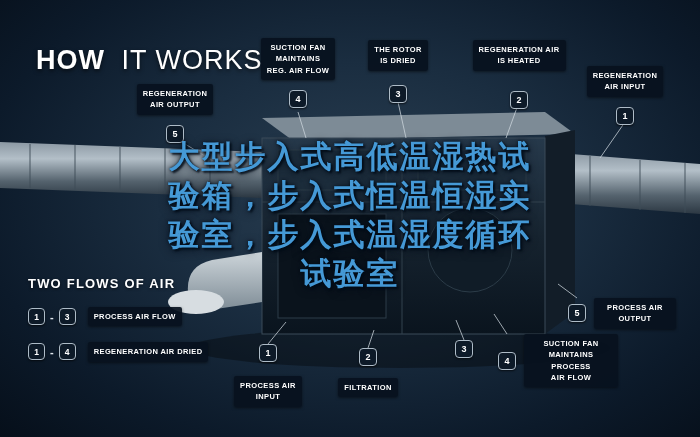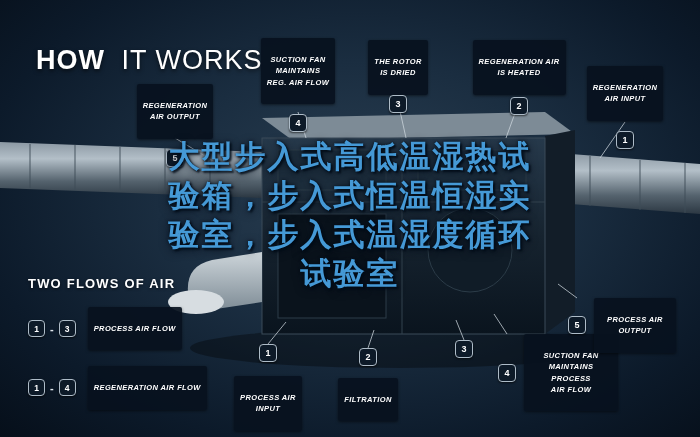--- a/index.html
+++ b/index.html
@@ -13,38 +13,37 @@
 
   
   .title{position:absolute;left:36px;top:22px;color:#fff;font-size:27px;letter-spacing:1px;white-space:nowrap;text-shadow:0 2px 4px rgba(0,0,0,.6);margin-top:23px;}
   .title .b{font-weight:800;}
   .title .l{font-weight:300;margin-left:8px;}
 
   
   .label-box{
     background:rgba(7,17,30,.93);color:#fff;
     font-size:7.5px;font-weight:bold;letter-spacing:.4px;line-height:1.5;
-    padding:16px 6px;text-align:center;white-space:pre-line;border-radius:2px;
+    padding:4px 6px;text-align:center;white-space:pre-line;border-radius:2px;
     box-shadow:0 1px 3px rgba(0,0,0,.5);
-    font-style:italic;
   }
   .badge{
     width:16px;height:16px;border-radius:4px;flex:0 0 auto;
     background:#0d1a28;border:1px solid #aebcc8;color:#fff;
     display:flex;align-items:center;justify-content:center;
     font-size:9px;font-weight:bold;box-shadow:0 1px 2px rgba(0,0,0,.6);
   }
   .callout{position:absolute;display:flex;flex-direction:column;align-items:center;}
   .callout.row{flex-direction:row;align-items:center;}
 
   
   .co-t1{left:130px;top:84px;width:90px;gap:10px;}
   .co-t2{left:250px;top:38px;width:96px;gap:10px;}
-  .co-t3{left:358px;top:40px;width:80px;gap:0;justify-content:space-between;}
-  .co-t4{left:472px;top:40px;width:94px;gap:2px;}
+  .co-t3{left:358px;top:40px;width:80px;gap:14px;justify-content:space-between;}
+  .co-t4{left:472px;top:40px;width:94px;gap:20px;}
   .co-t5{left:583px;top:66px;width:84px;gap:10px;}
 
   
   .co-b1{left:232px;top:344px;width:72px;gap:14px;}
   .co-b2{left:328px;top:348px;width:80px;gap:12px;}
   .co-b3{left:406px;top:340px;width:116px;gap:14px;}
   .co-b4{left:498px;top:334px;gap:8px;}
   .co-b5{left:568px;top:298px;gap:8px;}
   .co-b4 .label-box{width:82px;}
   .co-b5 .label-box{width:70px;}
@@ -202,17 +201,17 @@
     <div class="legend-row">
       <span class="badge">1</span>
       <span class="dash">-</span>
       <span class="badge">3</span>
       <span class="label-box">PROCESS AIR FLOW</span>
     </div>
     <div class="legend-row">
       <span class="badge">1</span>
       <span class="dash">-</span>
       <span class="badge">4</span>
-      <span class="label-box">REGENERATION AIR FLOW</span>
+      <span class="label-box">REGENERATION AIR DRIED</span>
     </div>
   </div>
 
 </div>
 
 </body></html>

